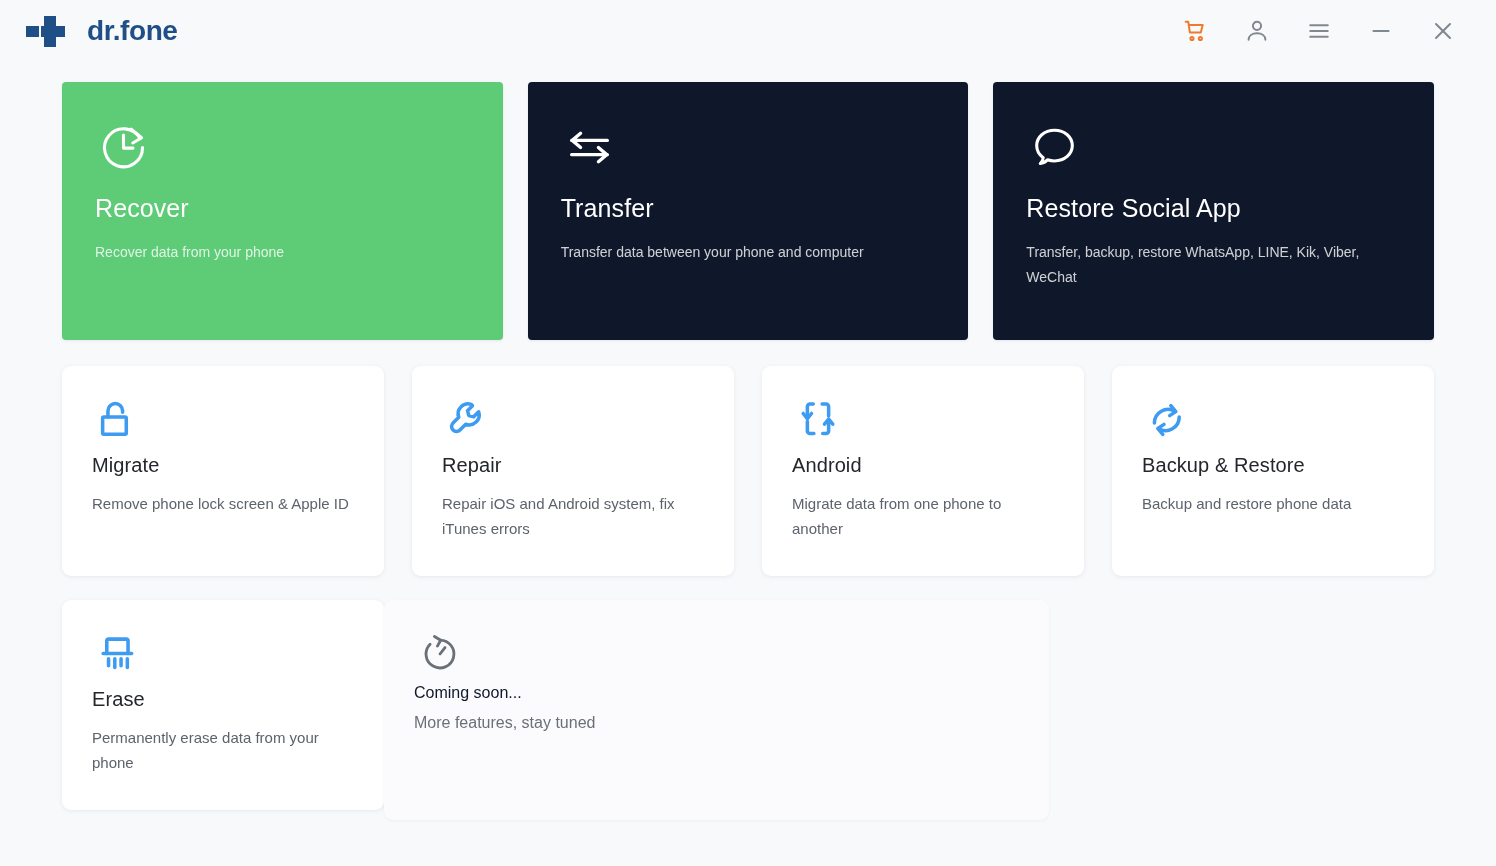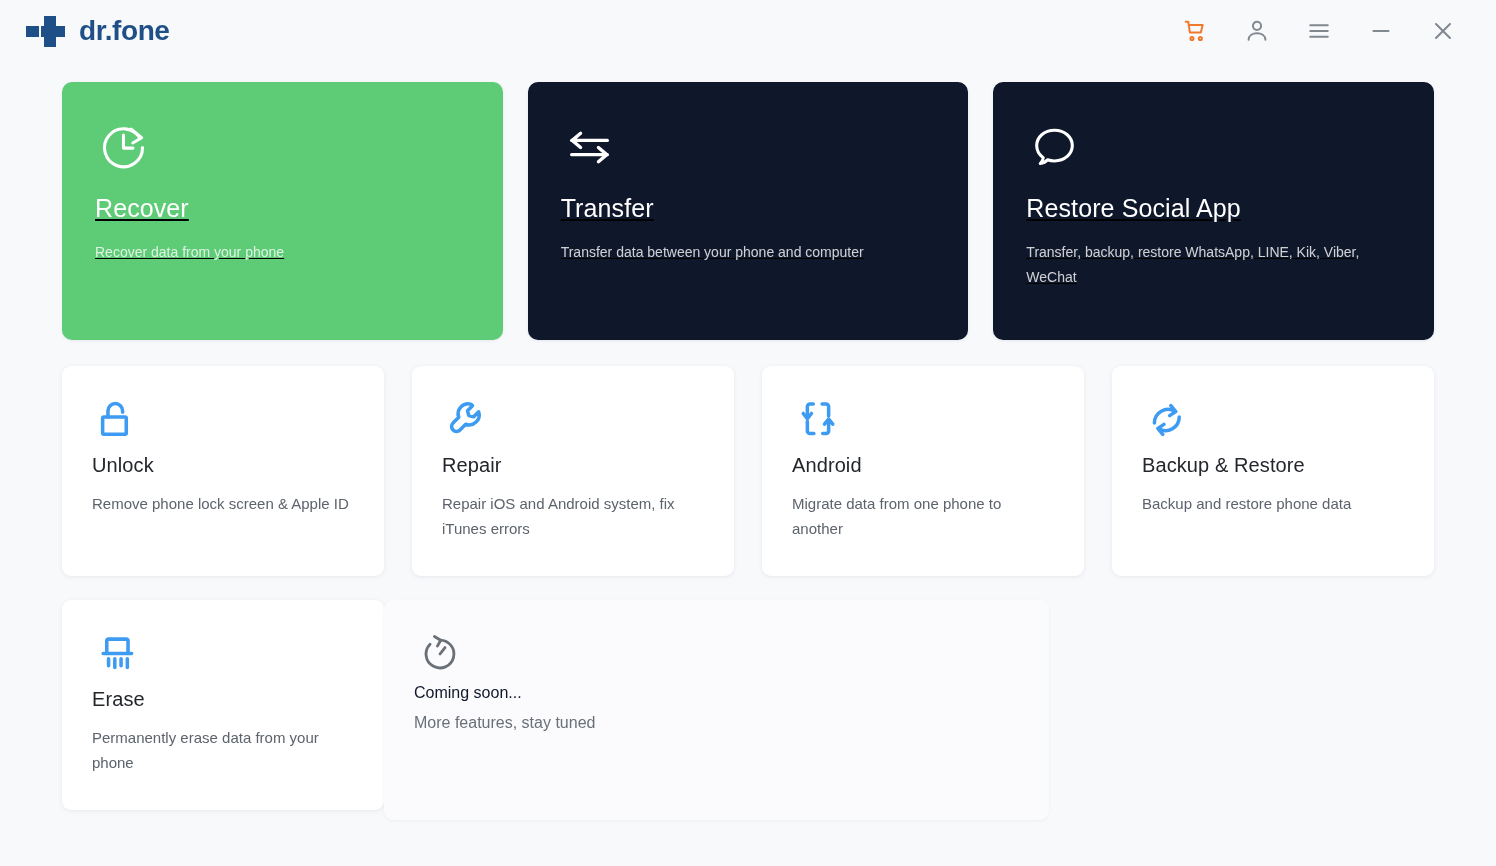--- a/index.html
+++ b/index.html
@@ -22,21 +22,21 @@
     height: 62px;
     display: flex;
     align-items: center;
     padding: 0 22px 0 26px;
     background: #f8f9fb;
   }
 
   .brand {
     display: flex;
     align-items: center;
-    gap: 13px;
+    gap: 21px;
   }
 
   .brand-mark {
     position: relative;
     width: 40px;
     height: 34px;
   }
   .brand-mark .sq {
     position: absolute;
     background: #1f4f87;
@@ -95,26 +95,25 @@
   .row {
     display: flex;
   }
   .row-hero { gap: 25px; margin-bottom: 26px; }
   .row-tiles { gap: 28px; margin-bottom: 24px; }
 
   
   .hero {
     flex: 1 1 0;
     height: 258px;
-    border-radius: 10px;
+    border-radius: 4px;
     padding: 36px 33px 0 33px;
     position: relative;
     cursor: pointer;
     box-shadow: 0 1px 3px rgba(60,80,110,0.10);
-    text-decoration: underline;
   }
   .hero .hero-icon {
     height: 58px;
     display: flex;
     align-items: center;
   }
   .hero .hero-title {
     margin-top: 18px;
     font-size: 25px;
     color: #ffffff;
@@ -280,21 +279,21 @@
 
   <div class="row row-tiles">
 
     <div class="tile">
       <div class="tile-icon">
         <svg width="52" height="52" viewBox="0 0 44 44" fill="none" stroke="#3d9bf2" stroke-width="3" stroke-linecap="round" stroke-linejoin="round">
           <rect x="9" y="19.5" width="20" height="14.5" rx="1"></rect>
           <path d="M13.5 19.5v-5.2a6.2 6.2 0 0 1 12.4 0v1.1"></path>
         </svg>
       </div>
-      <div class="tile-title">Unlock</div>
+      <div class="tile-title">Migrate</div>
       <div class="tile-desc">Remove phone lock screen &amp; Apple ID</div>
     </div>
 
     <div class="tile">
       <div class="tile-icon">
         <svg width="52" height="52" viewBox="0 0 44 44" fill="none" stroke="#3d9bf2" stroke-width="3" stroke-linecap="round" stroke-linejoin="round">
           <path d="M24.8 8.8a8.4 8.4 0 0 0-10.6 10.9l-4.5 4.5a4.2 4.2 0 1 0 5.9 5.9l4.5-4.5
                    A8.4 8.4 0 0 0 31 15.1l-4.2 4.2-4.1-1.1-1.1-4.1 4.2-4.2z"></path>
         </svg>
       </div>

